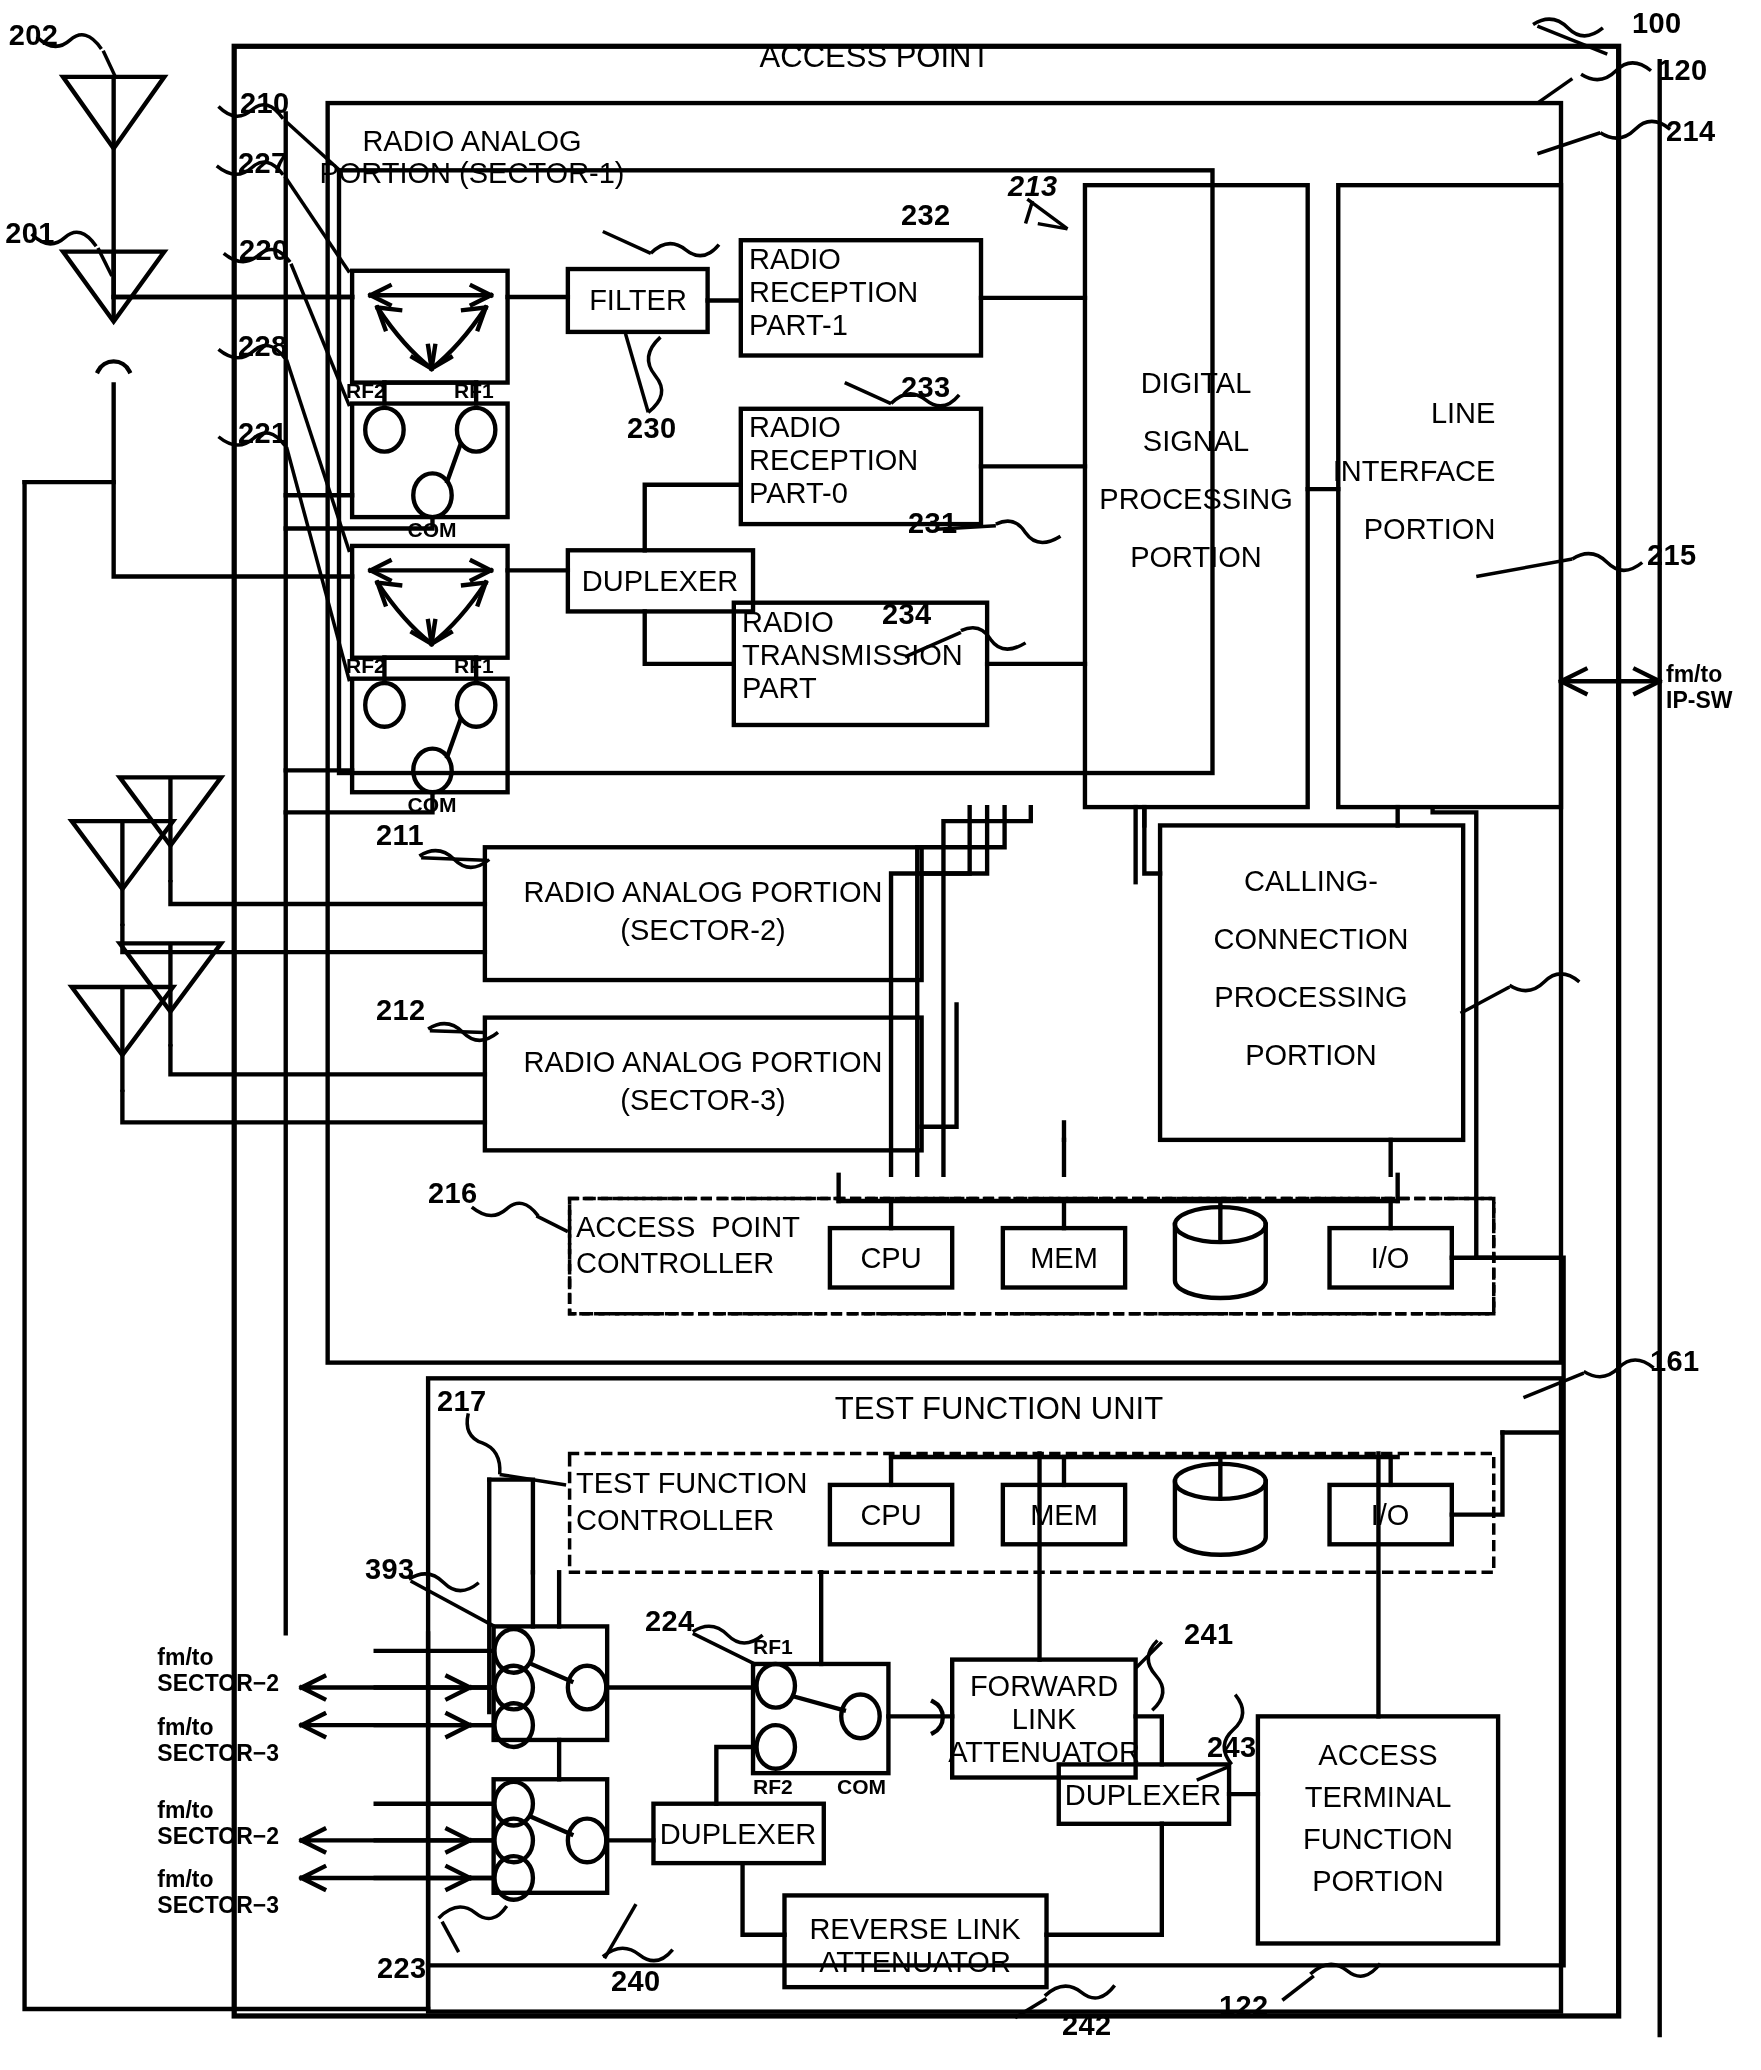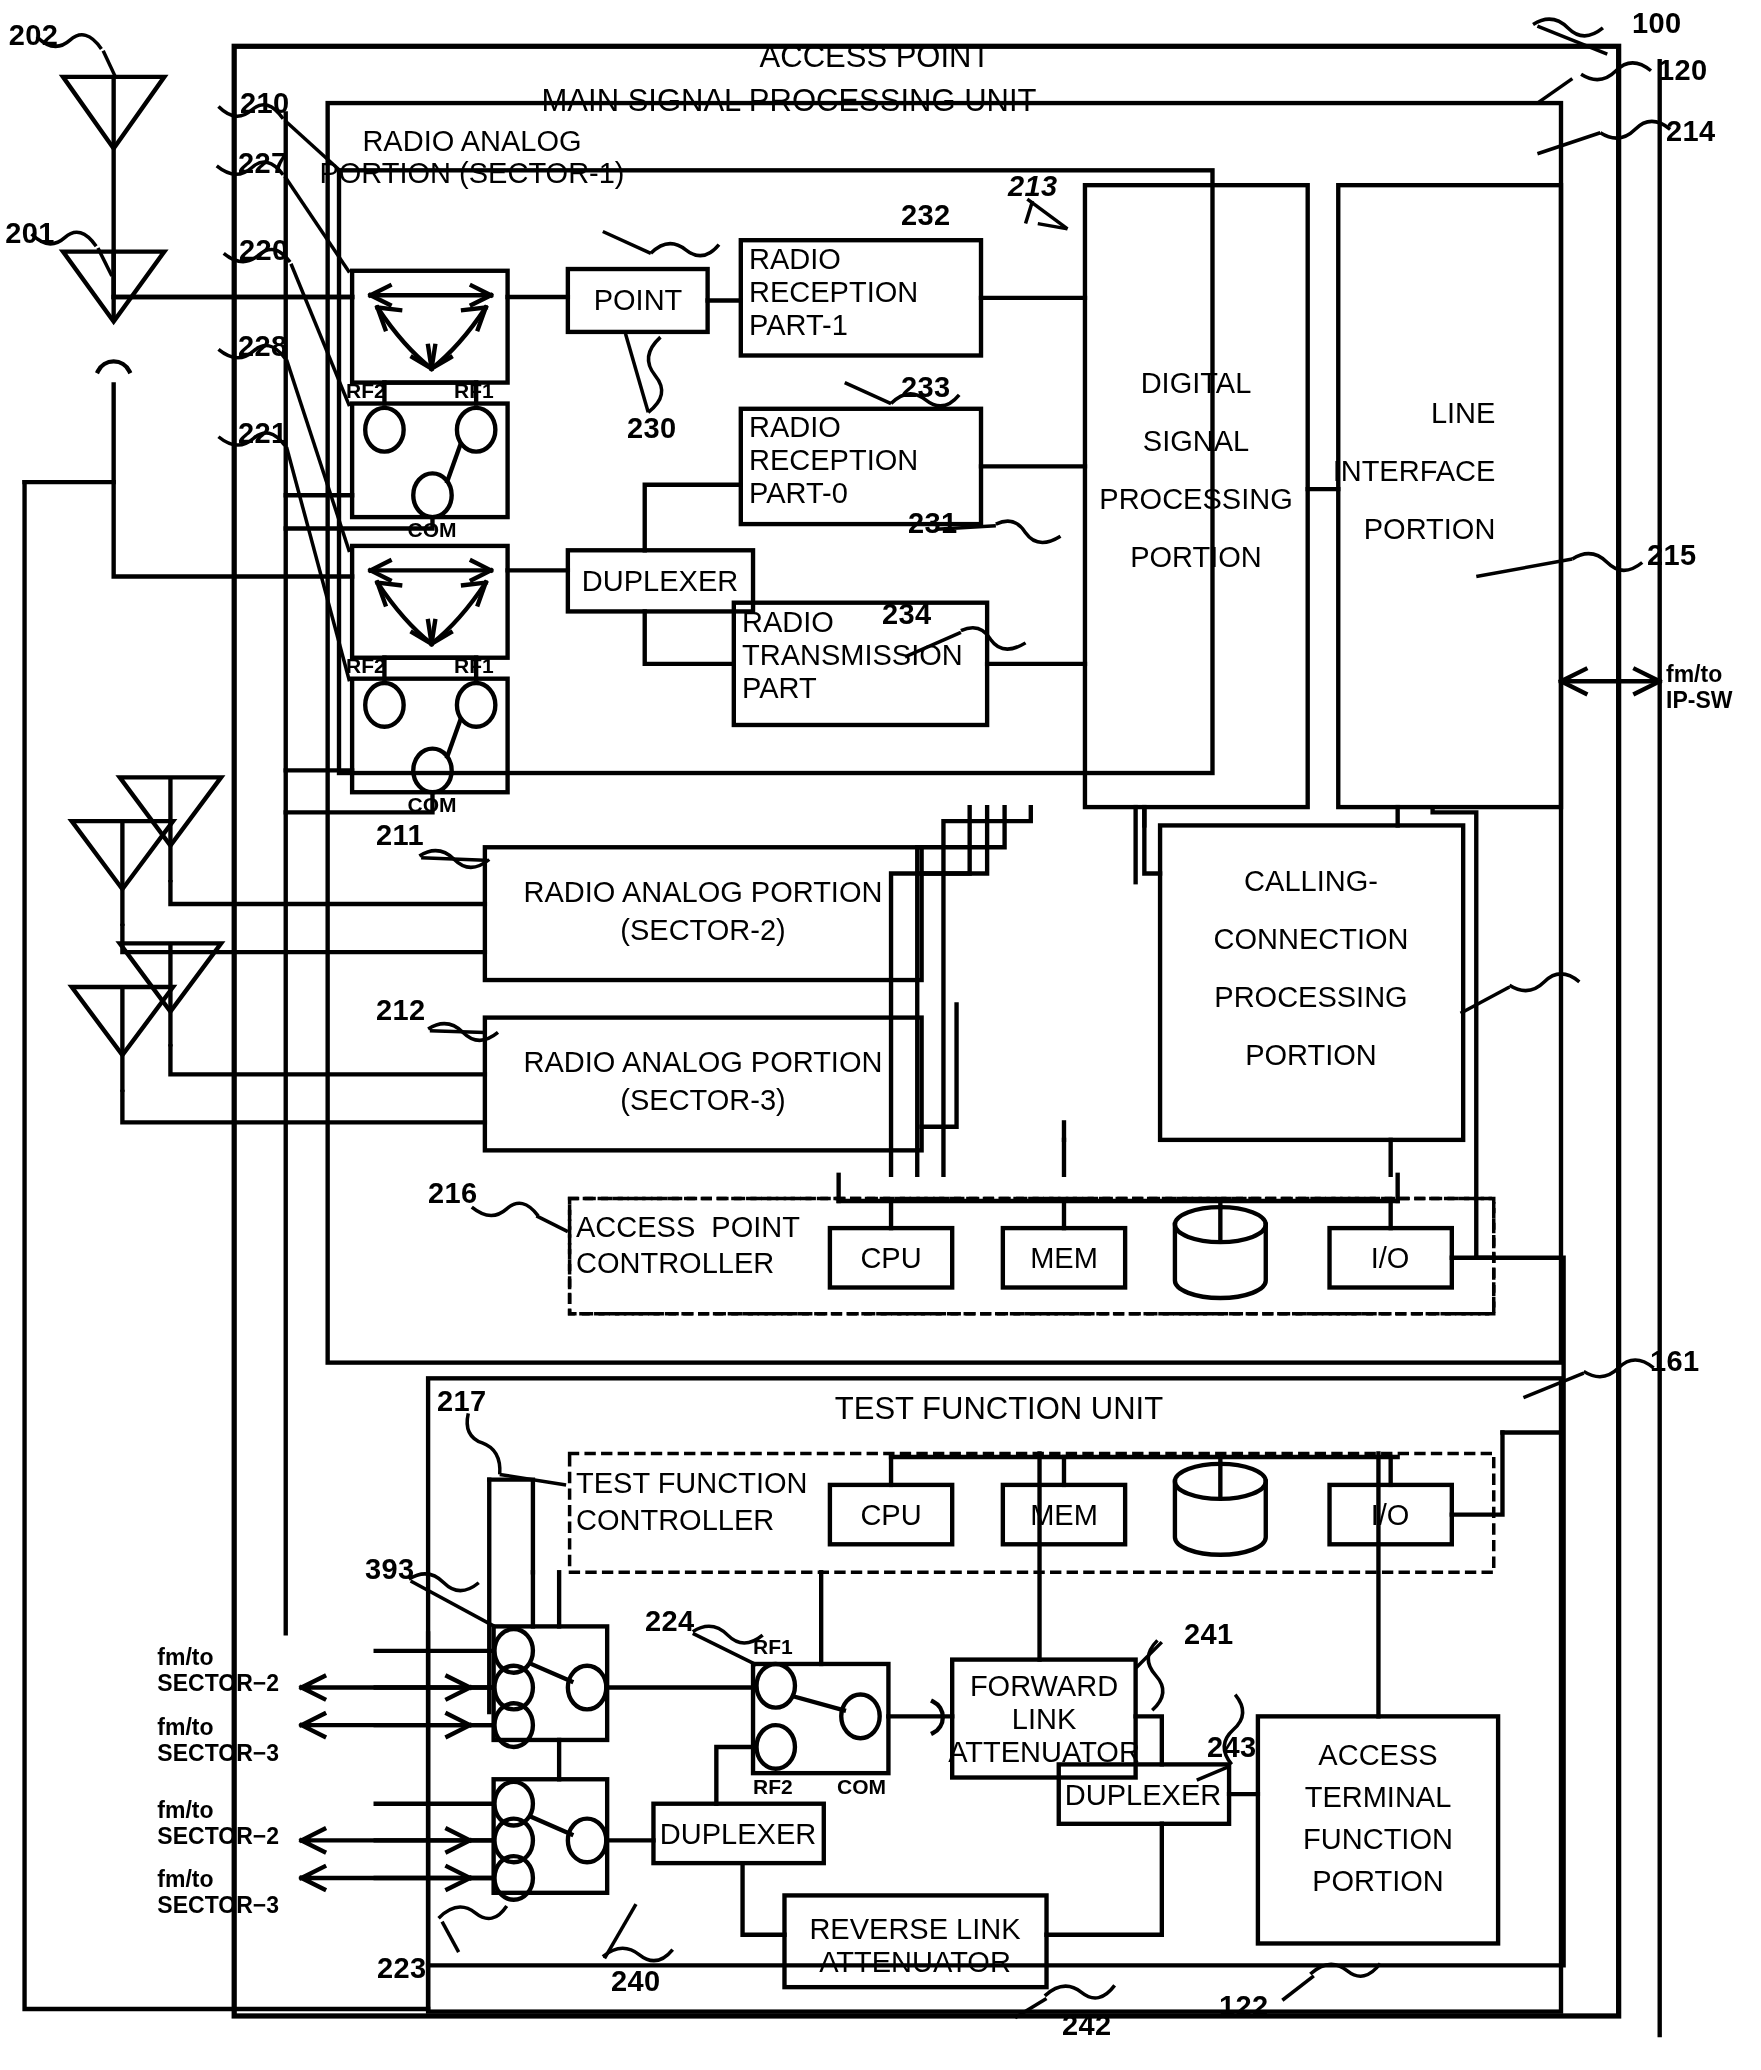--- a/index.html
+++ b/index.html
@@ -379,35 +379,34 @@
 <div class="lbl ref" style="left:365px;top:1553px;">393</div>
 <div class="lbl ref" style="left:377px;top:1952px;">223</div>
 <div class="lbl ref" style="left:645px;top:1605px;">224</div>
 <div class="lbl ref" style="left:611px;top:1965px;">240</div>
 <div class="lbl ref" style="left:1165px;top:1618px;margin-left:19px;">241</div>
 <div class="lbl ref" style="left:1062px;top:2009px;">242</div>
 <div class="lbl ref" style="left:1207px;top:1731px;">243</div>
 <div class="lbl ref" style="left:1219px;top:1990px;">122</div>
 
 <div class="lbl big ctr" style="left:875px;top:39px;">ACCESS POINT</div>
-<div class="lbl big ctr" style="left:789px;top:83px;">MAIN SIGNAL PROCESSING UNIT</div>
 <div class="lbl big ctr" style="left:999px;top:1391px;">TEST FUNCTION UNIT</div>
 
 <div class="lbl bx ctr" style="left:472px;top:125px;">RADIO ANALOG</div>
 <div class="lbl bx ctr" style="left:472px;top:157px;">PORTION (SECTOR-1)</div>
 
 <div class="lbl tiny" style="left:346px;top:379px;">RF2</div>
 <div class="lbl tiny" style="left:454px;top:379px;">RF1</div>
 <div class="lbl tiny ctr" style="left:432px;top:518px;">COM</div>
 
 <div class="lbl tiny" style="left:346px;top:654px;">RF2</div>
 <div class="lbl tiny" style="left:454px;top:654px;">RF1</div>
 <div class="lbl tiny ctr" style="left:432px;top:793px;">COM</div>
 
-<div class="lbl bx ctr" style="left:638px;top:284px;">POINT</div>
+<div class="lbl bx ctr" style="left:638px;top:284px;">FILTER</div>
 
 <div class="lbl bx ctr" style="left:660px;top:565px;">DUPLEXER</div>
 
 <div class="lbl bx" style="left:749px;top:243px;text-align:left;">RADIO
 RECEPTION
 PART-1</div>
 <div class="lbl bx" style="left:749px;top:411px;text-align:left;">RADIO
 RECEPTION
 PART-0</div>
 <div class="lbl bx" style="left:742px;top:606px;text-align:left;">RADIO

